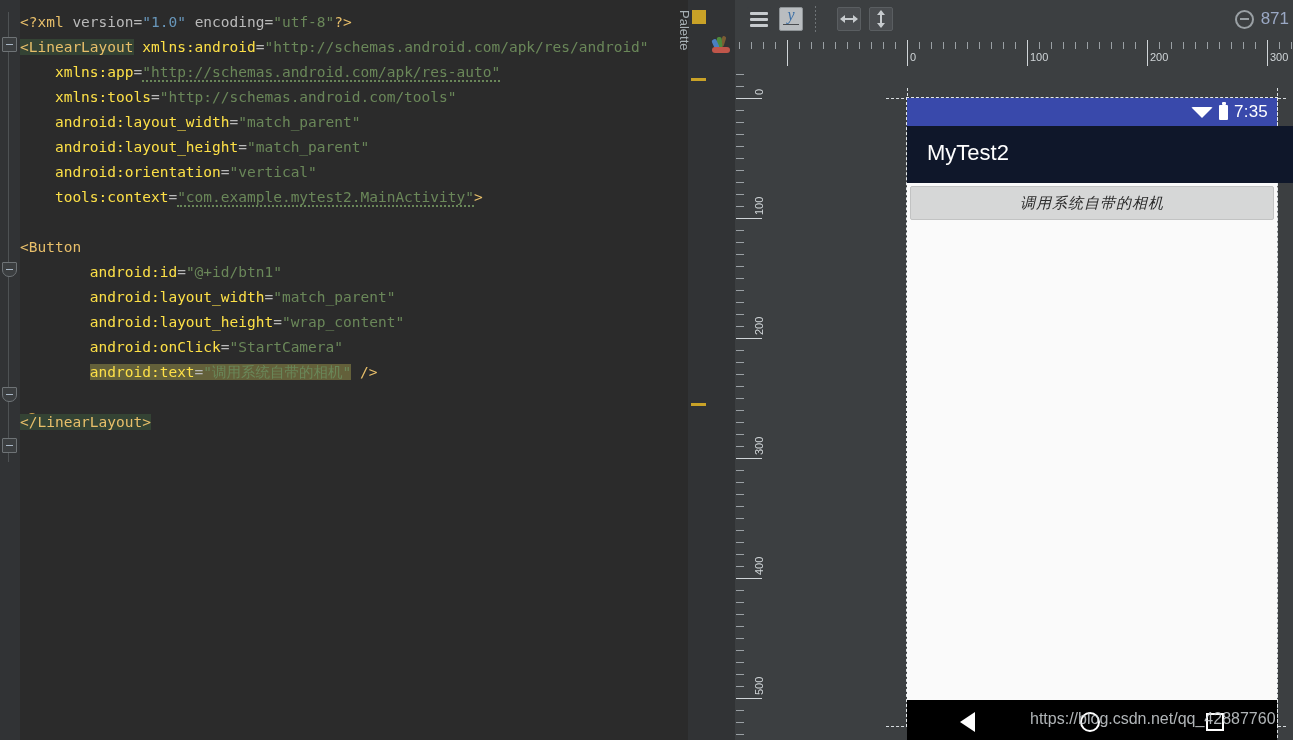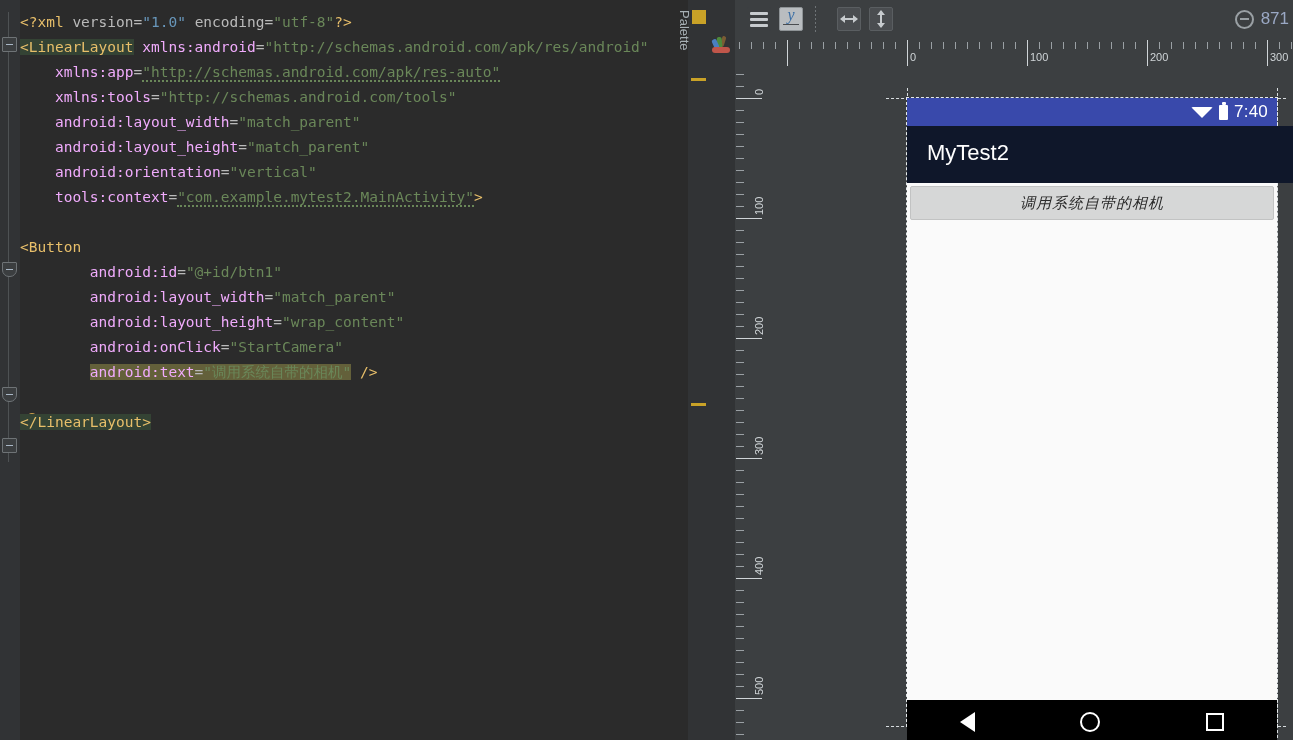--- a/index.html
+++ b/index.html
@@ -21,21 +21,21 @@
   .bulb .base{position:absolute;left:5px;top:11px;width:7px;height:4px;background:#d6d6d6;border-radius:0 0 2px 2px;}
 
   .code{position:absolute;left:20px;top:0;width:660px;padding-top:10px;
         font-size:14.5px;line-height:25px;white-space:pre;}
   .ln{position:relative;height:25px;padding-left:0;}
   .ln span{white-space:pre;}
 
   
   .t-tag{color:#e8bf6a;}
   .t-attr{color:#bababa;}
-  .t-ns{color:#f0abfc;text-align:right;}
+  .t-ns{color:#fde047;text-align:right;}
   .t-val{color:#6a8759;}
   .t-punct{color:#a9b7c6;}
   .t-eq{color:#bababa;}
   .t-proc{color:#e8bf6a;}
   .t-num{color:#6897bb;}
   .hl-tag{background:#344334;}
   .hl-sel{background:#63603a;}
   .squig{border-bottom:2px dotted #6a8759;padding-bottom:0px;}
 
   
@@ -315,30 +315,31 @@
 
   <div class="guide-h" style="left:886px;top:98px;width:400px;"></div>
   <div class="guide-h" style="left:886px;top:726px;width:400px;"></div>
   <div class="guide-v" style="left:907px;top:88px;height:650px;"></div>
   <div class="guide-v" style="left:1277px;top:88px;height:650px;"></div>
 
   <div class="device" style="left:907px;top:98px;width:370px;height:628px;">
     <div class="statusbar">
       <div class="wifi"></div>
       <div class="batt"></div>
-      <div class="clock">7:40</div>
+      <div class="clock">7:35</div>
     </div>
     <div class="appbar">
       <div class="apptitle">MyTest2</div>
     </div>
     <div class="content">
       <div class="mbutton">
         <span>调用系统自带的相机</span>
       </div>
     </div>
     <div class="navbar">
       <div class="nav-back"></div>
       <div class="nav-home"></div>
       <div class="nav-rec"></div>
     </div>
   </div>
 
+  <div class="watermark">https://blog.csdn.net/qq_42887760</div>
 </div>
 
 </body></html>

